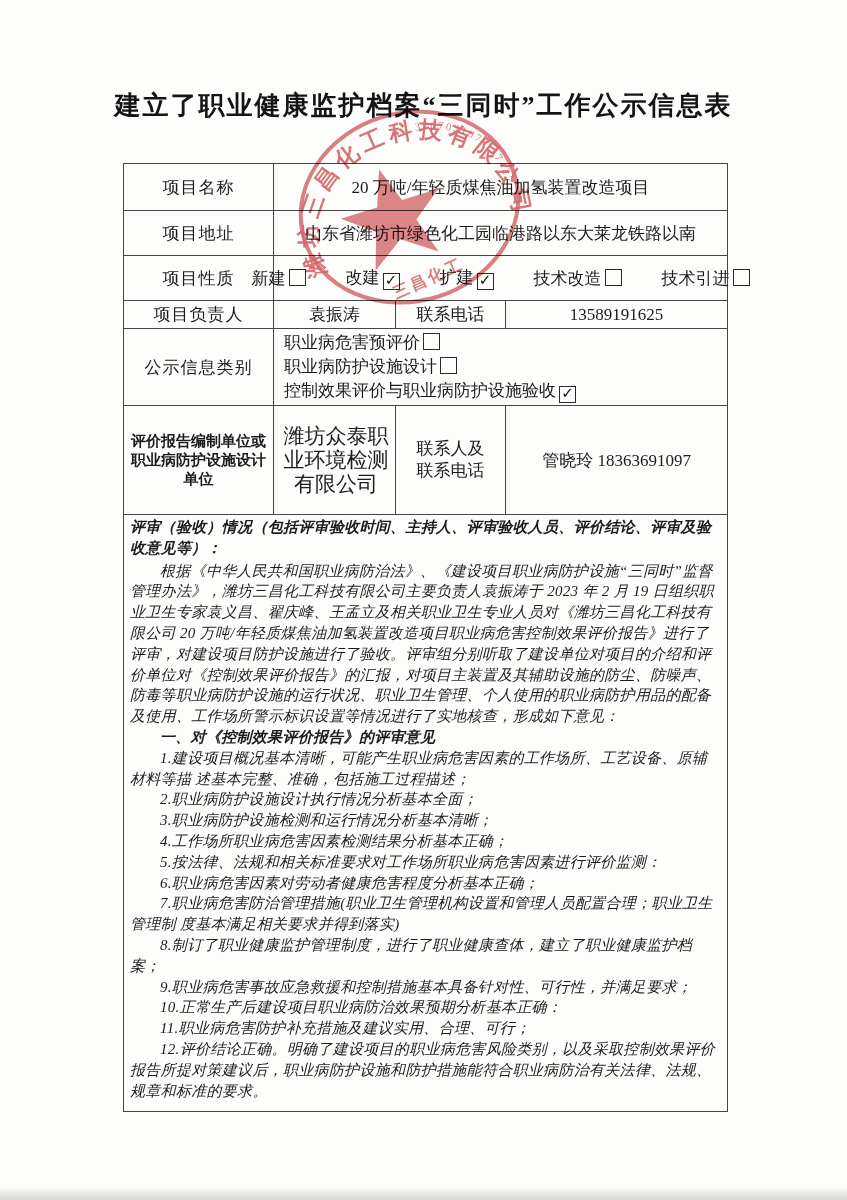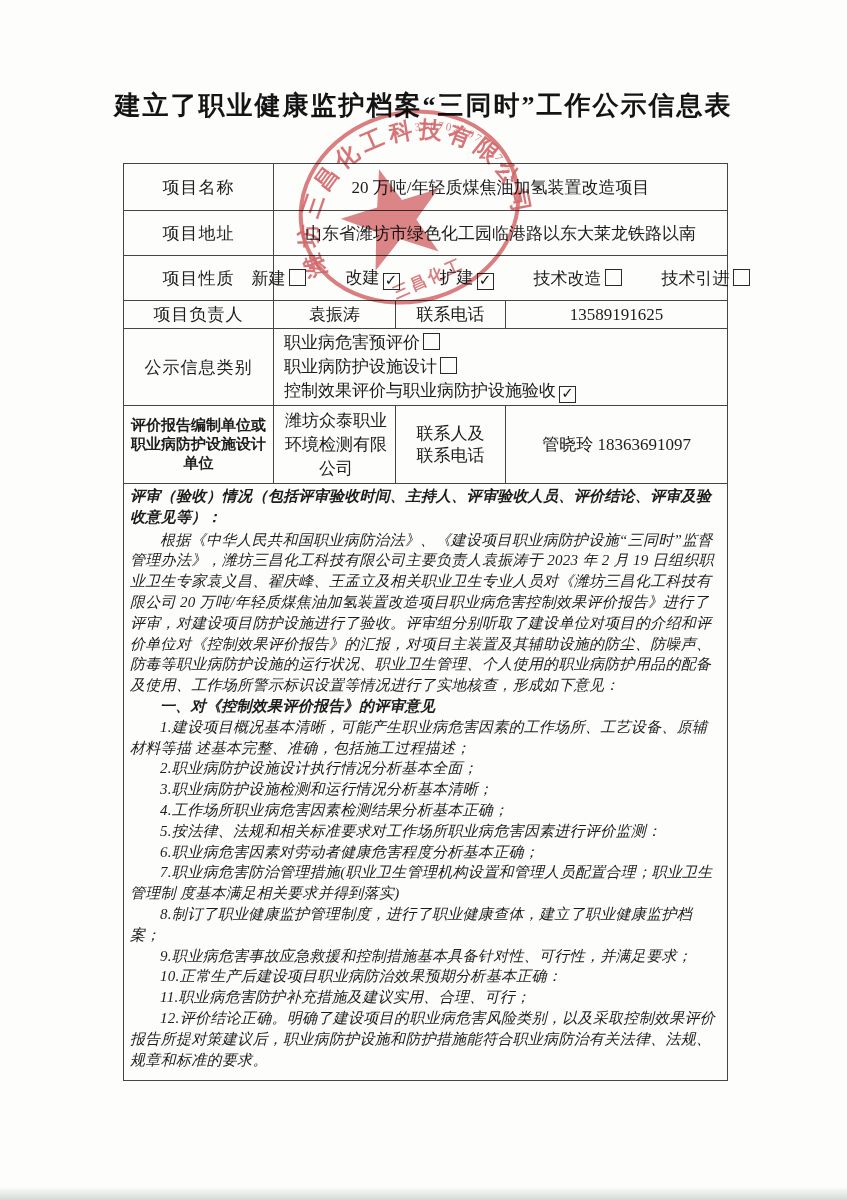--- a/index.html
+++ b/index.html
@@ -30,21 +30,21 @@
   .opts-row { display:flex; justify-content:center; align-items:center; gap:40px; }
   .opt { white-space:nowrap; }
   .cb {
     display:inline-block; width:15px; height:15px; border:1.7px solid #2a2a2a;
     vertical-align:-2px; margin-left:3px; text-align:center;
     line-height:12px; font-size:15px; font-weight:700; color:#111;
     font-family:"DejaVu Sans",sans-serif;
   }
   .pub-line { text-align:left; padding-left:4px; line-height:24px; }
   .narrow70 { width:72px; margin:12px auto; text-align:center; line-height:22px; }
-  .unit-name { width:112px; margin:0 auto; text-align:center; line-height:24px; font-size:17px; }
+  .unit-name { width:112px; margin:16px auto; text-align:center; line-height:24px; font-size:21px; }
   .review-cell { vertical-align:top; padding:6px 10px 4px 10px; }
   .review-box { height:592px; overflow:hidden; font-size:15px; line-height:20.8px; letter-spacing:0.3px;font-style:italic; }
   .rv-head { margin:0 0 2px 0; font-weight:700; }
   .rv-p { margin:0; text-indent:2em; }
   .rv-bold { font-weight:700; }
   .stamp {
     position:absolute; left:286px; top:104px; width:248px; height:210px;
     transform:rotate(-17deg); mix-blend-mode:multiply; opacity:0.88;
     pointer-events:none;
   }

